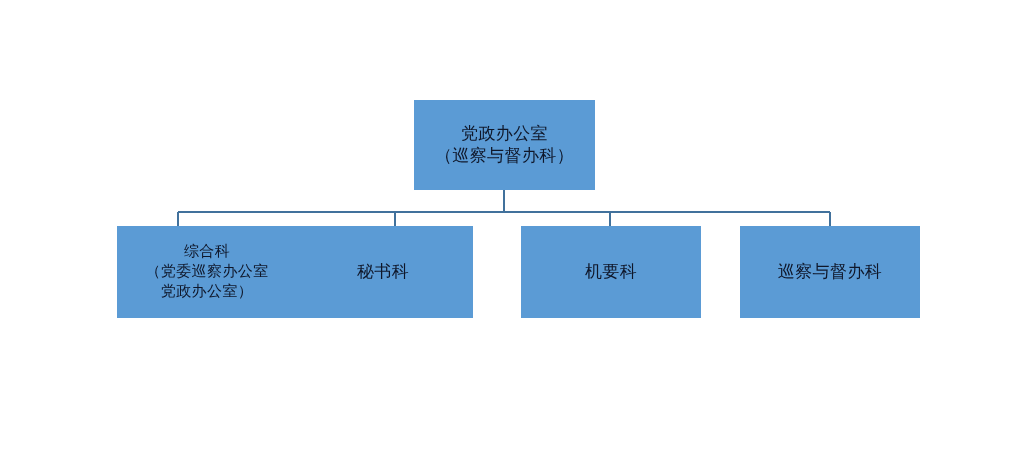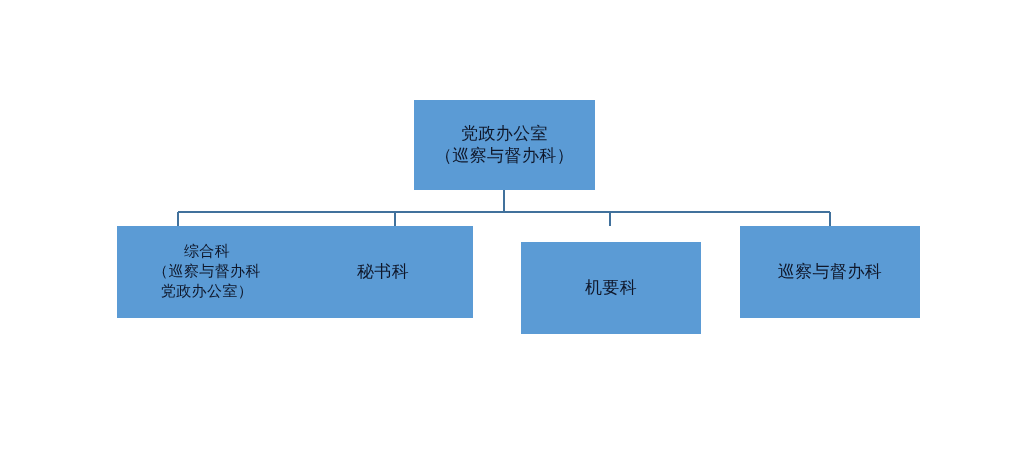--- a/index.html
+++ b/index.html
@@ -114,29 +114,29 @@
     </g>
   </svg>
 
   <div class="node" id="node-root" style="background:#5B9BD5;">
     <span class="node-line">党政办公室</span>
     <span class="node-line">（巡察与督办科）</span>
   </div>
 
   <div class="node" id="node-child-0" style="background:#5B9BD5;">
     <span class="node-line">综合科</span>
-    <span class="node-line">（巡察与督办科</span>
+    <span class="node-line">（党委巡察办公室</span>
     <span class="node-line">党政办公室）</span>
   </div>
 
   <div class="node" id="node-child-1" style="background:#5B9BD5;">
     <span class="node-line">秘书科</span>
   </div>
 
-  <div class="node" id="node-child-2" style="background:#5B9BD5;margin-top:16px;">
+  <div class="node" id="node-child-2" style="background:#5B9BD5;">
     <span class="node-line">机要科</span>
   </div>
 
   <div class="node" id="node-child-3" style="background:#5B9BD5;">
     <span class="node-line">巡察与督办科</span>
   </div>
 
 </div>
 
 </body></html>

